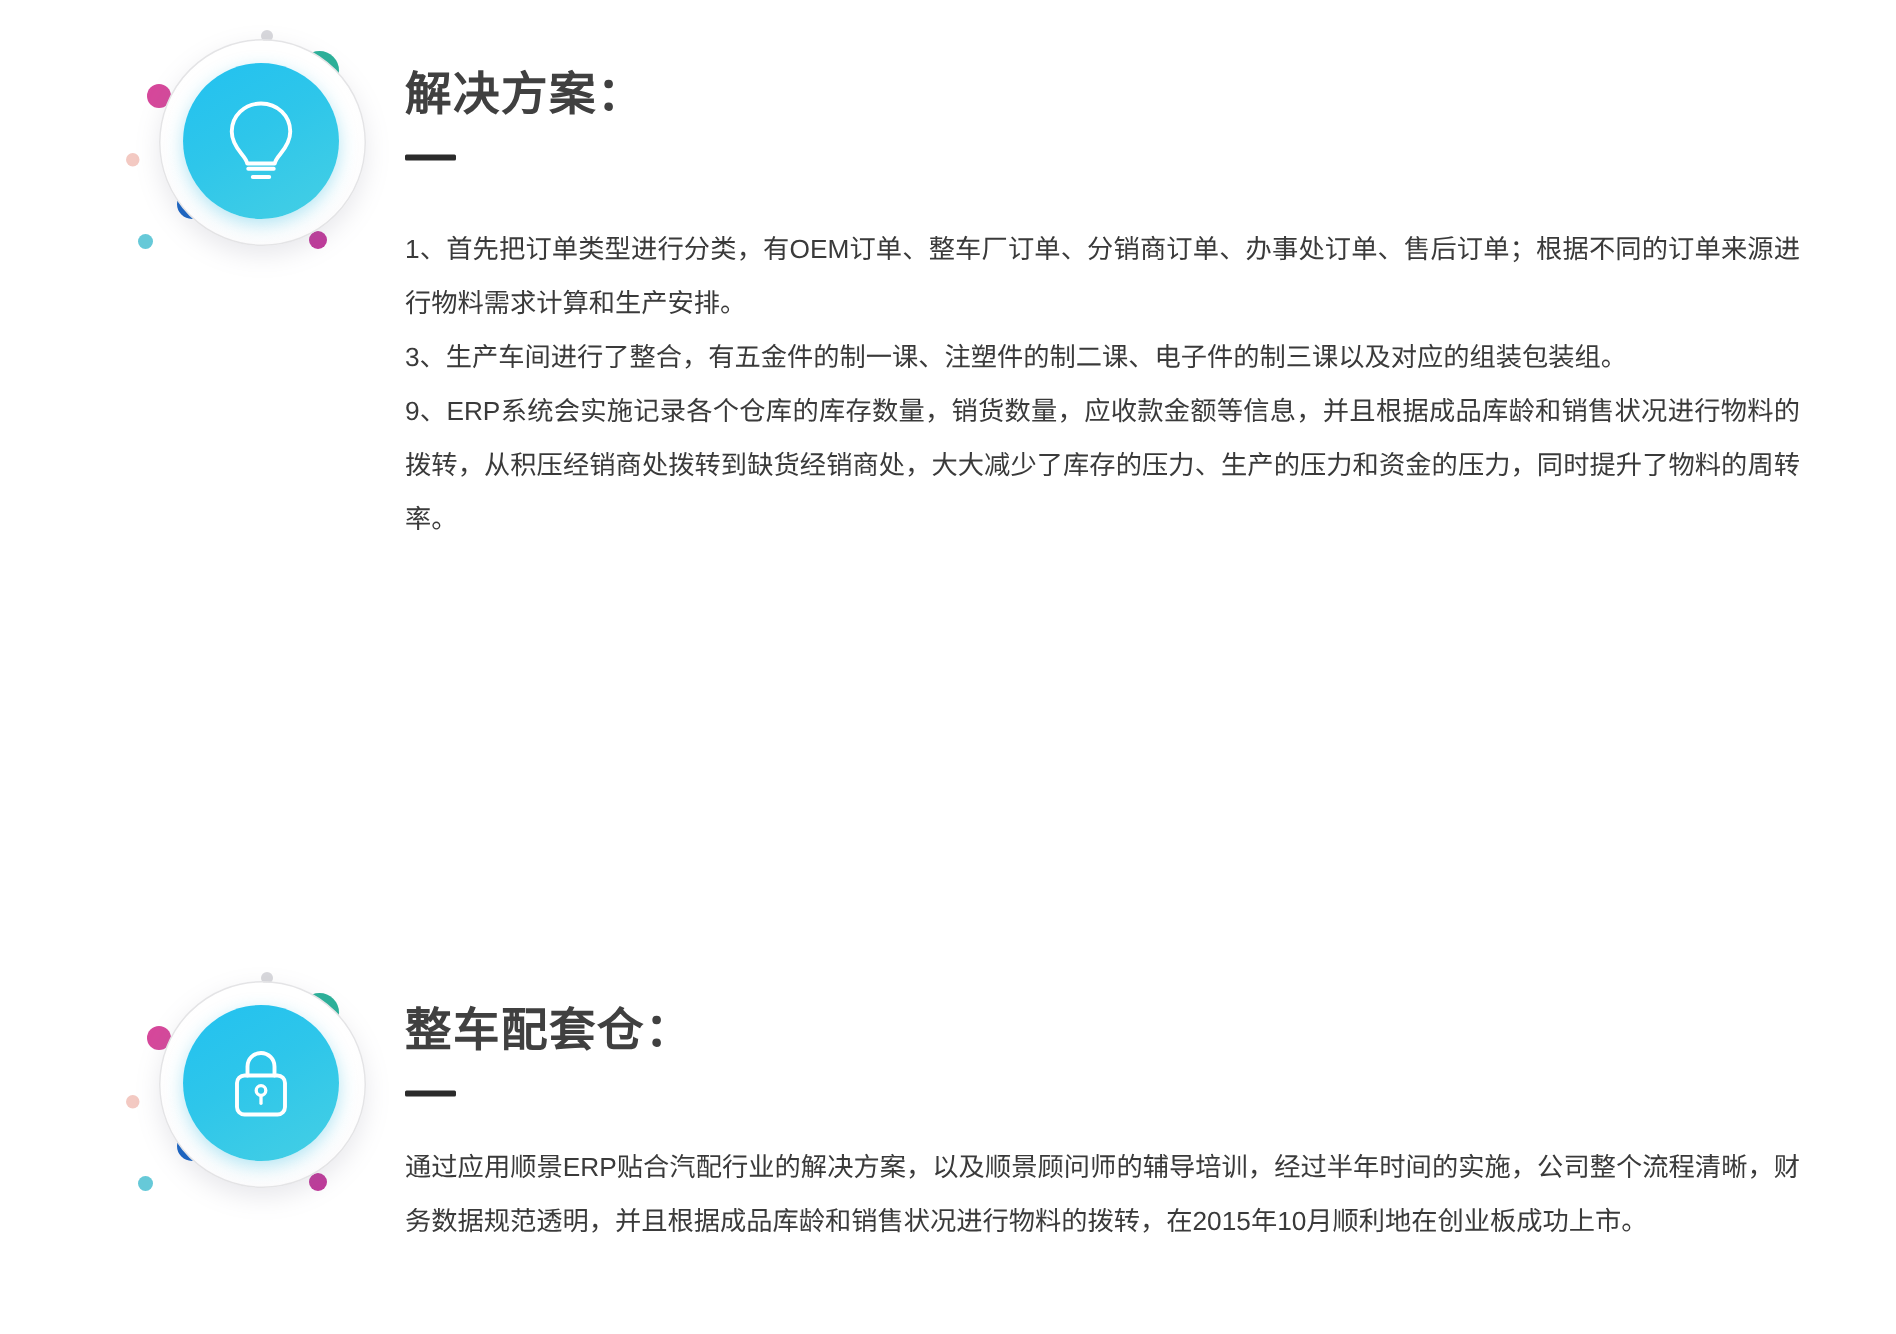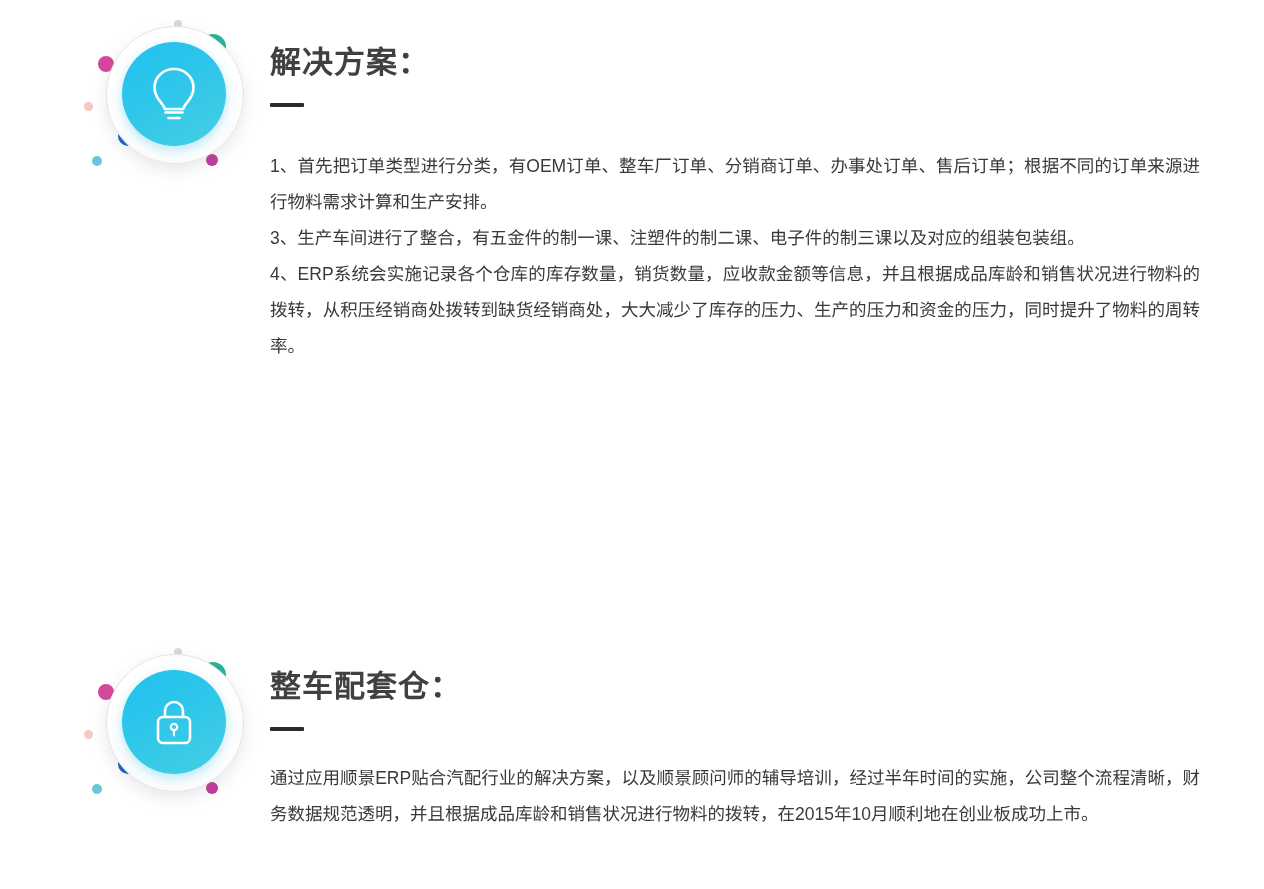--- a/index.html
+++ b/index.html
@@ -150,21 +150,21 @@
     </div>
 
     <div class="heading-wrap s1-heading">
       <h1 class="heading">解决方案：</h1>
       <div class="rule"></div>
     </div>
 
     <div class="body-copy s1-copy">
       <p>1、首先把订单类型进行分类，有OEM订单、整车厂订单、分销商订单、办事处订单、售后订单；根据不同的订单来源进行物料需求计算和生产安排。</p>
       <p>3、生产车间进行了整合，有五金件的制一课、注塑件的制二课、电子件的制三课以及对应的组装包装组。</p>
-      <p>4、ERP系统会实施记录各个仓库的库存数量，销货数量，应收款金额等信息，并且根据成品库龄和销售状况进行物料的拨转，从积压经销商处拨转到缺货经销商处，大大减少了库存的压力、生产的压力和资金的压力，同时提升了物料的周转率。</p>
+      <p>9、ERP系统会实施记录各个仓库的库存数量，销货数量，应收款金额等信息，并且根据成品库龄和销售状况进行物料的拨转，从积压经销商处拨转到缺货经销商处，大大减少了库存的压力、生产的压力和资金的压力，同时提升了物料的周转率。</p>
     </div>
   </div>
 
   <div class="section section-2">
 
     <div class="badge">
       <div class="dot d-gray"></div>
       <div class="dot d-green"></div>
       <div class="dot d-pink"></div>
       <div class="dot d-ltpink"></div>

